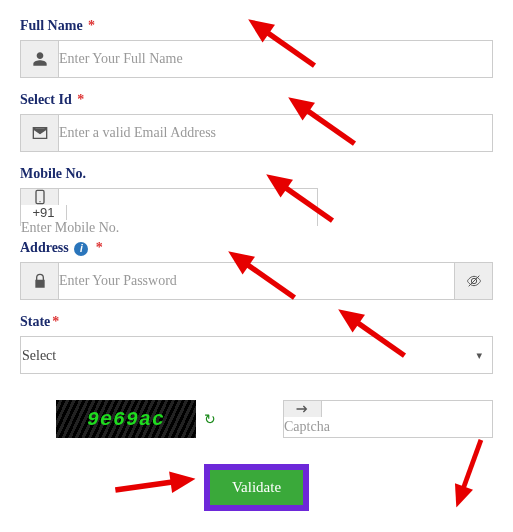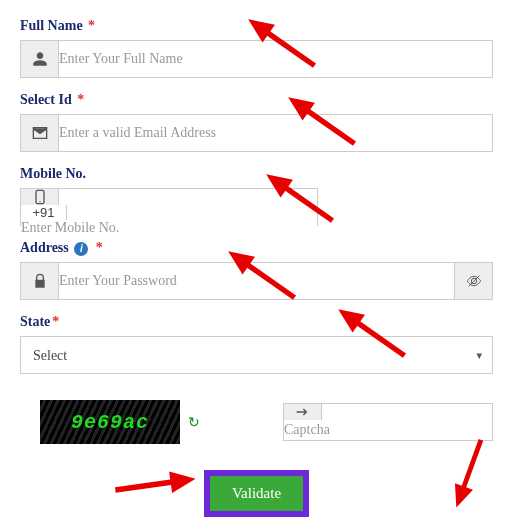--- a/index.html
+++ b/index.html
@@ -68,21 +68,21 @@
     outline: none;
   }
   .ipt::placeholder { color: #999; font-style: normal; }
   .select-wrap {
     height: 38px;
     border: 1px solid #ccc;
     background: #fff;
     position: relative;
     display: flex;
     align-items: center;
-    padding: 0 12px;
+    padding: 0 1px;
   }
   .select-wrap select {
     width: 100%;
     border: none;
     background: transparent;
     font-size: 14px;
     font-family: Georgia, serif;
     color: #444;
     appearance: none;
     outline: none;
@@ -98,32 +98,32 @@
   }
   .captcha-row {
     display: flex;
     align-items: center;
     gap: 8px;
     margin-top: 26px;
     margin-bottom: 26px;
   }
   .captcha-img {
     width: 140px;
-    height: 44px;
+    height: 38px;
     background: repeating-linear-gradient(115deg,#000 0 3px,#222 3px 6px);
     display: flex;
     align-items: center;
     justify-content: center;
     color: #1fdb1f;
     font-family: 'Courier New', monospace;
     font-weight: bold;
     font-style: italic;
     font-size: 20px;
     letter-spacing: 1px;
-    margin-left: 20px;
+    margin-left: 36px;
   }
   .refresh {
     color: #1a8a1a;
     font-size: 14px;
     cursor: pointer;
     font-family: Arial;
   }
   .captcha-input-group {
     margin-left: auto;
     width: 210px;

